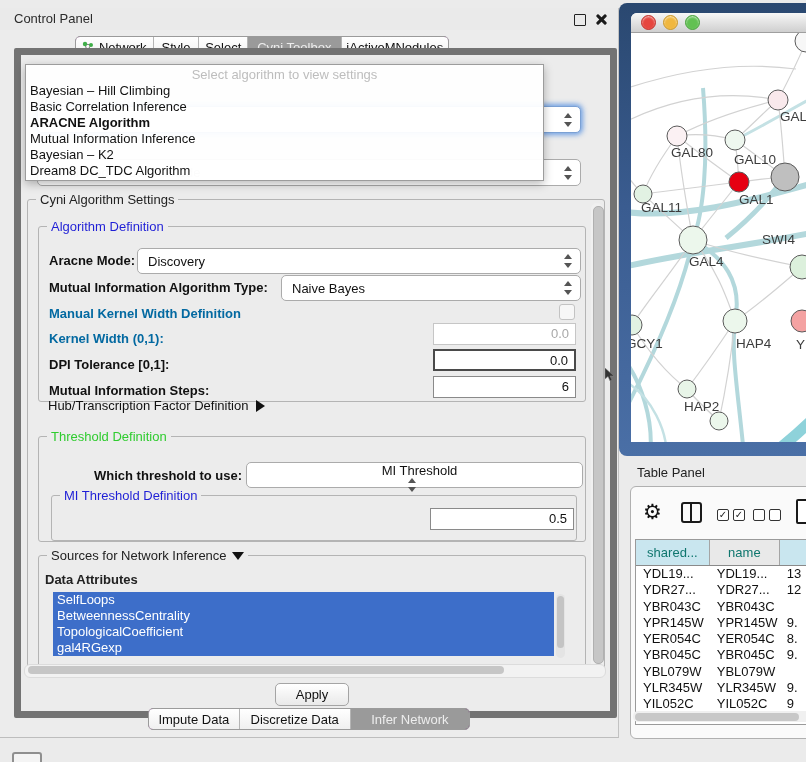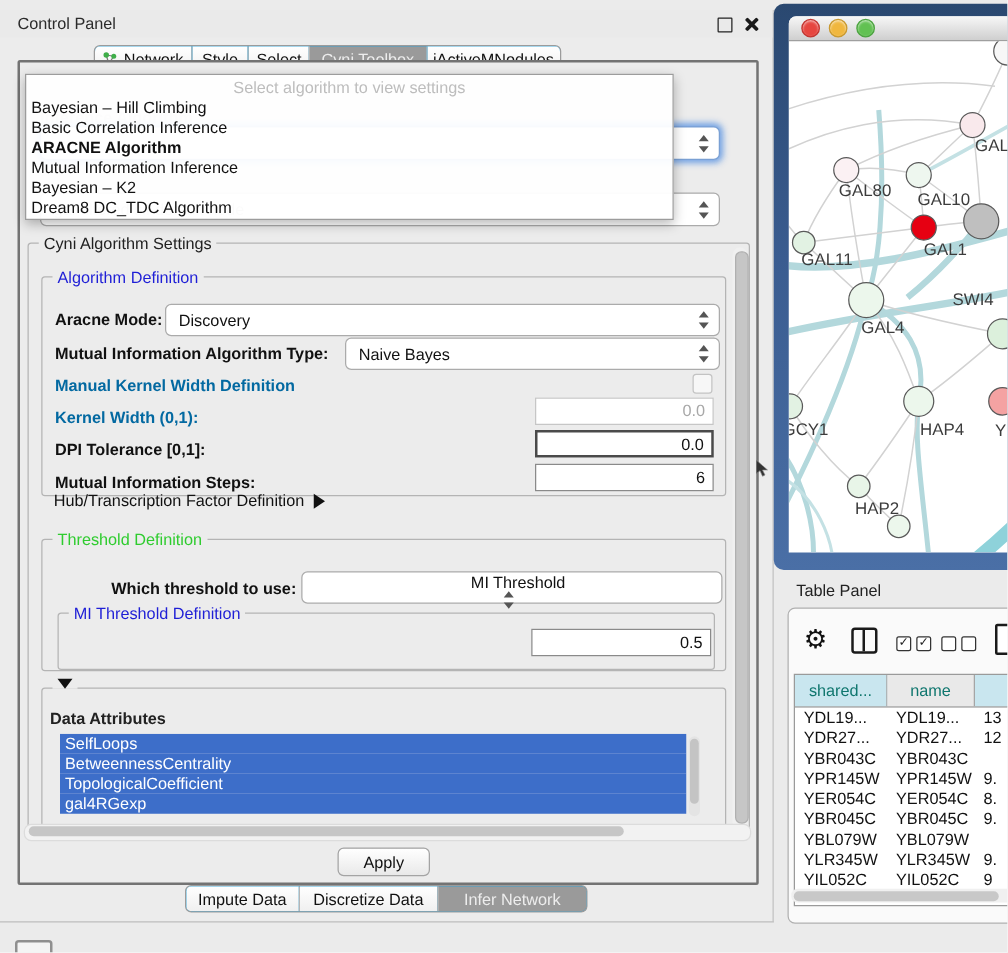--- a/index.html
+++ b/index.html
@@ -11,30 +11,30 @@
   #cp-window{left:0;top:8px;width:618px;height:729px;background:#ececec;border-right:1px solid #c2c2c2;border-bottom:1px solid #bdbdbd;}
   #cp-titlebar{left:0;top:0;width:100%;height:22px;background:#eaeaea;}
   #cp-title{left:14px;top:3px;color:#2b2b2b;}
   #cp-float{right:32px;top:6px;width:10px;height:10px;border:1.5px solid #222;border-radius:1px;background:transparent;}
   #cp-close{right:10px;top:4px;width:14px;height:14px;}
   #cp-close i{position:absolute;left:6px;top:1px;width:3px;height:13px;background:#1a1a1a;border-radius:1px;}
   #cp-close i:first-child{transform:rotate(45deg);}
   #cp-close i:last-child{transform:rotate(-45deg);}
 
   
-  .segbar{display:flex;height:20px;border:1px solid #9b9b9b;border-radius:5px;overflow:hidden;background:#0ea5e9;justify-content:space-between;}
+  .segbar{display:flex;height:20px;border:1px solid #9b9b9b;border-radius:5px;overflow:hidden;background:#701a75;justify-content:space-between;}
   .seg{display:flex;align-items:center;justify-content:center;gap:5px;background:linear-gradient(#ffffff,#f0f0f0);
        color:#111;border-left:1px solid #b5b5b5;white-space:nowrap;cursor:default;}
   .seg:first-child{border-left:none;}
   .seg.sel{background:#9a9a9a;color:#ededed;}
   #cp-tabs{left:75px;top:28px;width:372px;}
   #cp-bottom-tabs{left:148px;top:700px;width:320px;}
 
   
-  #content{left:14px;top:40px;width:589px;height:656px;border:2px solid #737373;border-radius:2px;background:#ececec;}
+  #content{left:14px;top:40px;width:589px;height:656px;border:7px solid #737373;border-radius:2px;background:#ececec;}
 
   
   .ghost-label{left:16px;top:36px;color:#8f8f8f;opacity:.45;font-weight:bold;}
   .combo{background:#fff;border:1px solid #ababab;border-radius:5px;display:flex;align-items:center;}
   .combo .val{padding-left:10px;flex:1;color:#111;}
   .combo .gray{color:#b3b3b3;}
   .stepper{width:13px;height:14px;margin-right:6px;position:relative;flex:none;}
   .stepper::before{content:"";position:absolute;left:3px;top:0;border-left:4px solid transparent;border-right:4px solid transparent;border-bottom:5px solid #555;}
   .stepper::after{content:"";position:absolute;left:3px;bottom:0;border-left:4px solid transparent;border-right:4px solid transparent;border-top:5px solid #555;}
   #ghost-combo1{left:16px;top:51px;width:542px;height:25px;box-shadow:0 0 5px 2px rgba(92,148,226,.85);border-color:#7aa0d4;}
@@ -243,20 +243,21 @@
           </div>
 
           <div id="mithresh-group" class="abs group">
             <span class="gtitle t-blue">MI Threshold Definition</span>
             <div id="fld-mith" class="abs field mid">0.5</div>
           </div>
         </div>
 
         <div id="sources-group" class="abs group">
           <span class="gtitle">
+            <span>Sources for Network Inference</span>
             <span class="tri-down"></span>
           </span>
           <span id="lbl-attrs" class="abs">Data Attributes</span>
           <div id="attr-list" class="abs">
             <div class="attr-rows" id="attr-rows">
                 <div class="attr-row">SelfLoops</div>
                 <div class="attr-row">BetweennessCentrality</div>
                 <div class="attr-row">TopologicalCoefficient</div>
                 <div class="attr-row">gal4RGexp</div>
               </div>

